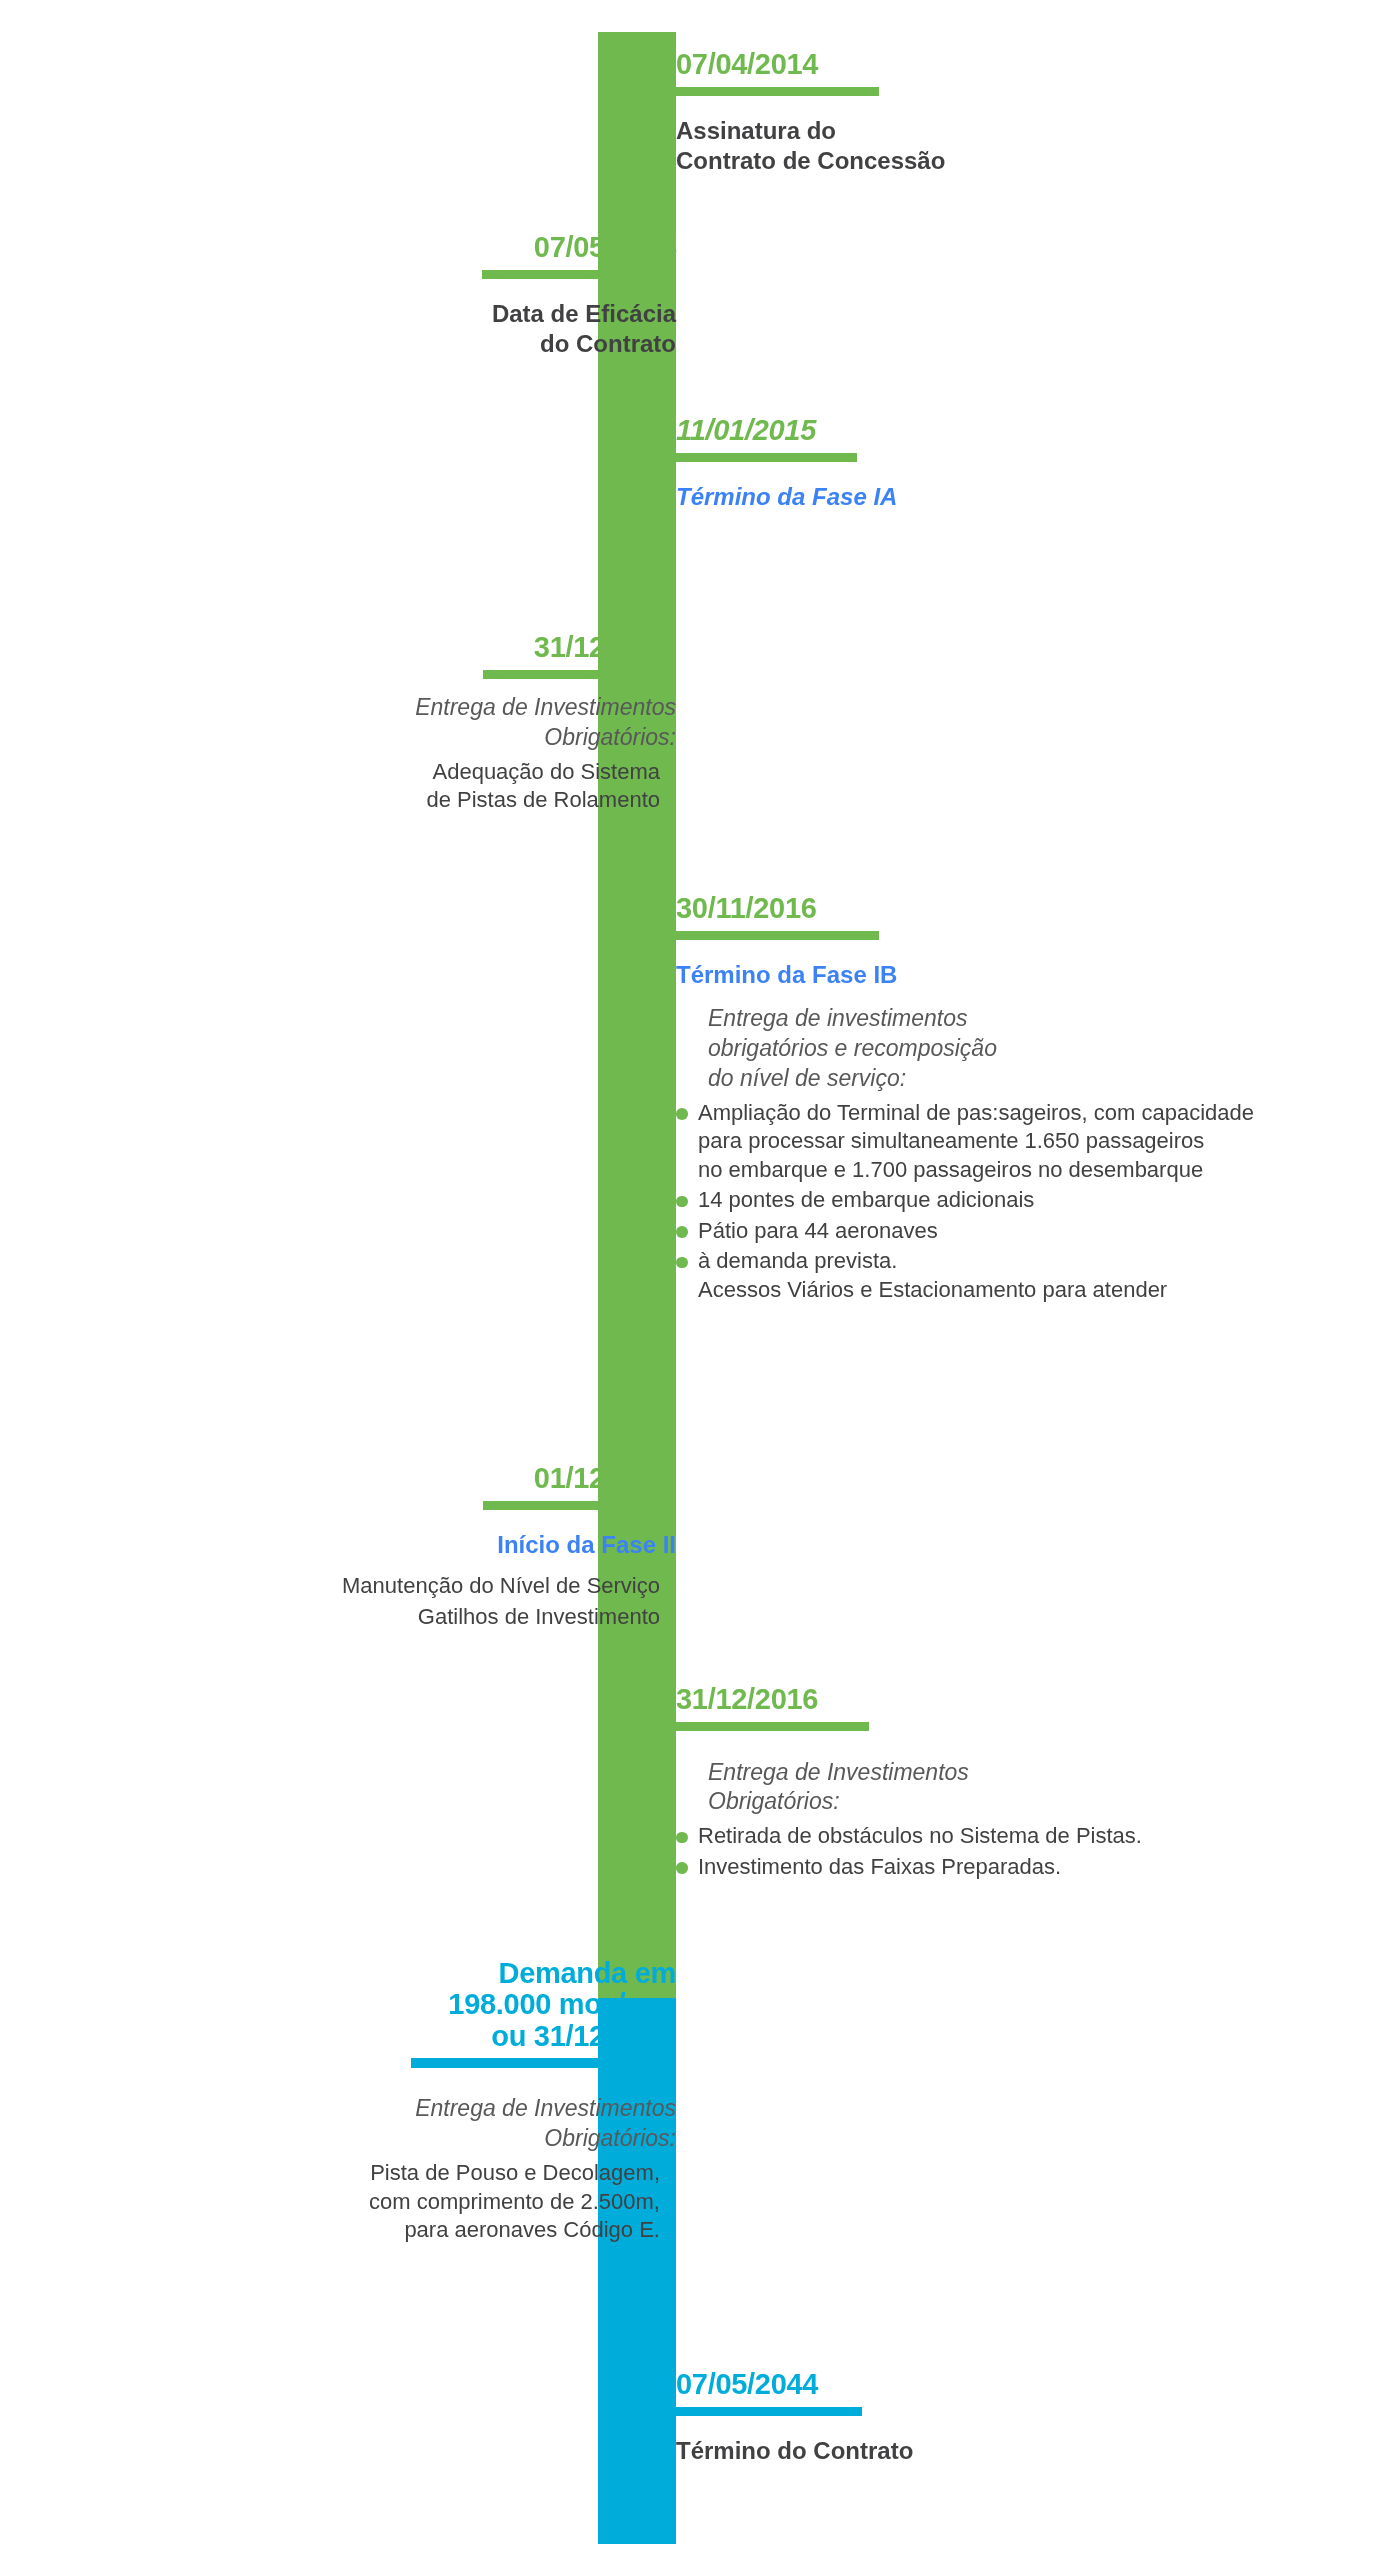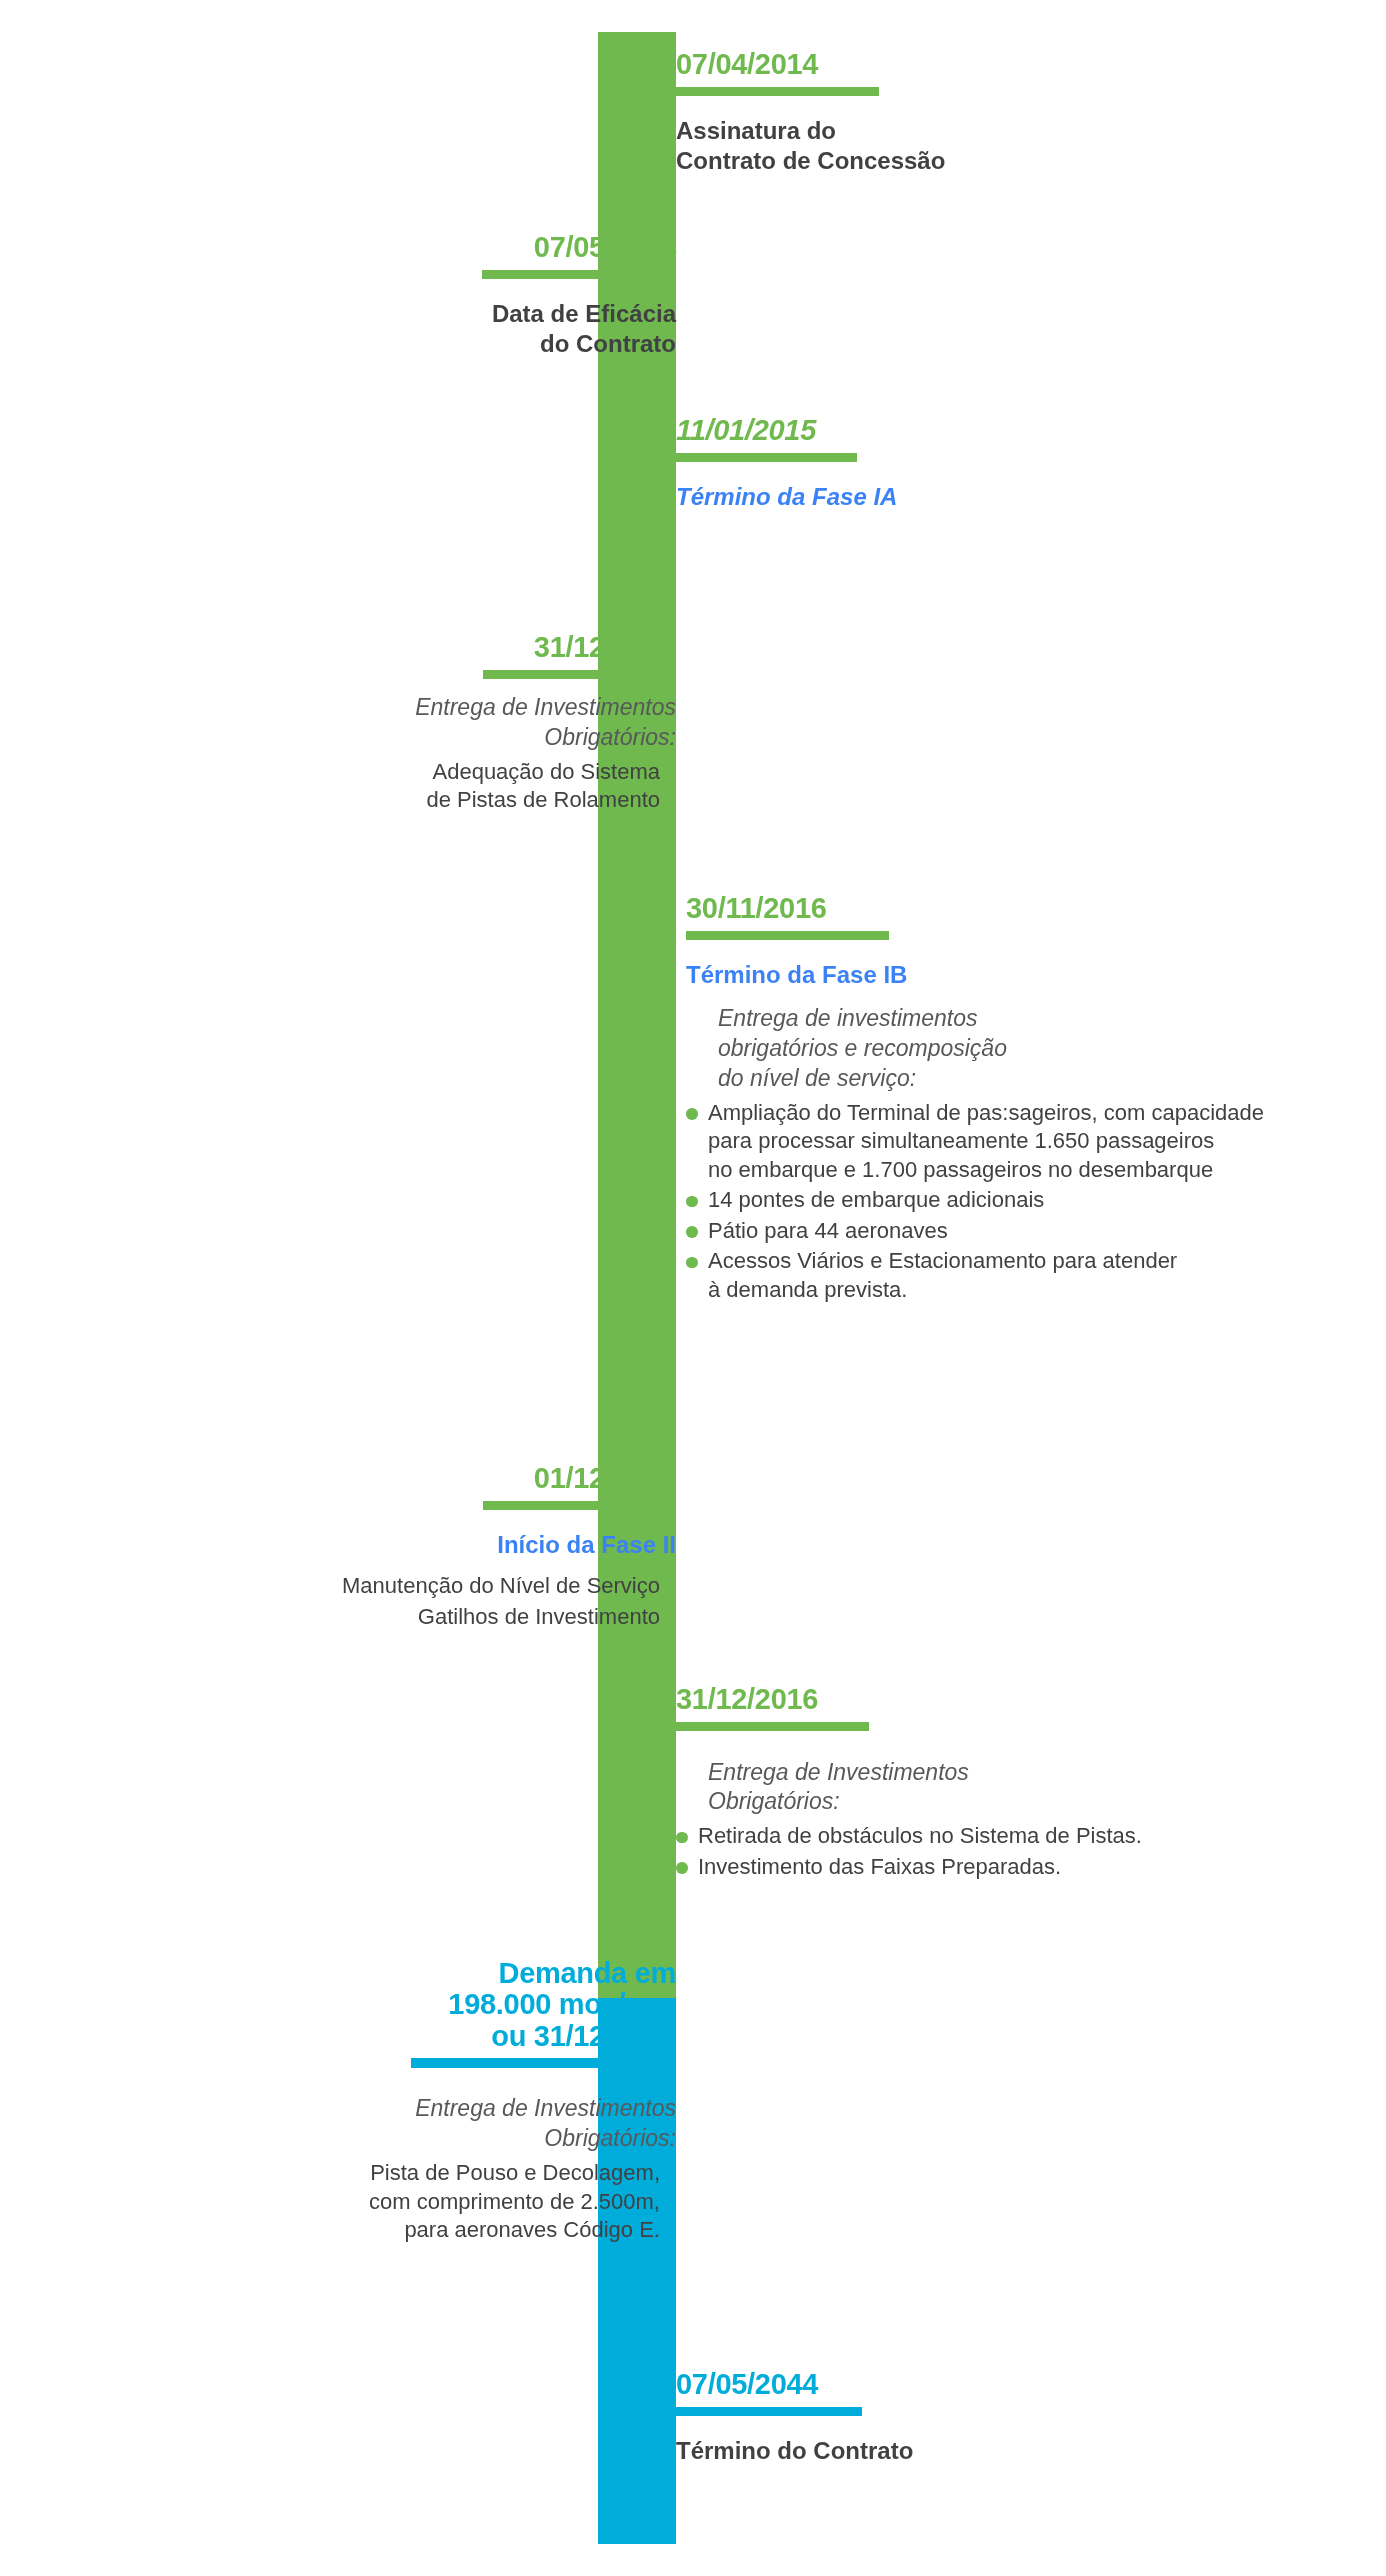--- a/index.html
+++ b/index.html
@@ -121,21 +121,21 @@
 
   #ms-2014-05-07 { top: 232px;  width: 389px; }
   #ms-2014-05-07 .ms-bar { width: 194px; }
 
   #ms-2015-01-11 { top: 415px;  width: 548px; font-style: italic; }
   #ms-2015-01-11 .ms-bar { width: 181px; }
 
   #ms-2015-12-31 { top: 632px;  width: 398px; }
   #ms-2015-12-31 .ms-bar { width: 193px; }
 
-  #ms-2016-11-30 { top: 893px; width: 672px; padding-left: 10px; }
+  #ms-2016-11-30 { top: 893px; width: 672px; }
   #ms-2016-11-30 .ms-bar { width: 203px; }
 
   #ms-2016-12-01 { top: 1463px; width: 495px; }
   #ms-2016-12-01 .ms-bar { width: 193px; }
 
   #ms-2016-12-31 { top: 1684px; width: 601px; }
   #ms-2016-12-31 .ms-bar { width: 193px; }
 
   #ms-demanda    { top: 1958px; width: 371px; }
   #ms-demanda .ms-bar { width: 265px; }
@@ -214,22 +214,22 @@
       <li>
         <span class="dot"></span>
         <div>14 pontes de embarque adicionais</div>
       </li>
       <li>
         <span class="dot"></span>
         <div>Pátio para 44 aeronaves</div>
       </li>
       <li>
         <span class="dot"></span>
+        <div>à demanda prevista.</div>
         <div>Acessos Viários e Estacionamento para atender</div>
-        <div>à demanda prevista.</div>
       </li>
     </ul>
   </div>
 
   <div class="ms left" id="ms-2016-12-01">
     <div class="ms-date">01/12/2016</div>
     <div class="ms-bar"></div>
     <div class="ms-head accent-green">
       <div>Início da Fase II</div>
     </div>

